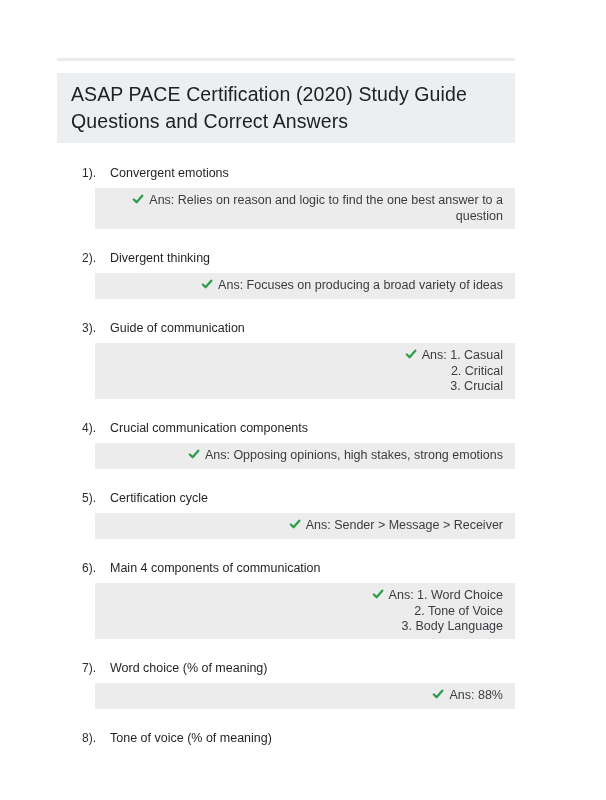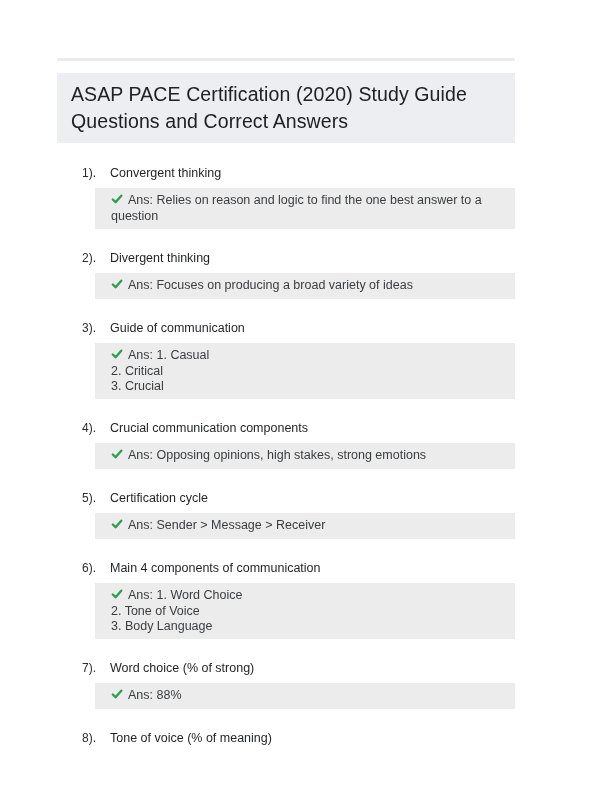--- a/index.html
+++ b/index.html
@@ -48,20 +48,21 @@
     color:#2a2c2f;
   }
   .q-text{flex:1;}
   .a-box{
     margin:8px 61px 0 95px;
     background:#ececec;
     padding:5px 12px 5px 16px;
     font-size:12.5px;
     line-height:15px;
     color:#3a3d40;
+    text-align:right;
   }
   .check{
     display:inline-block;
     margin-right:5px;
     vertical-align:-1px;
   }
   .footer{
     position:absolute;
     top:801px;left:50px;right:61px;
     display:flex;
@@ -82,21 +83,21 @@
   <div class="top-rule"></div>
 
   <div class="header-box">
     <h1>ASAP PACE Certification (2020) Study Guide Questions and Correct Answers</h1>
   </div>
 
   <div class="qa-list" id="qa-list">
   <div class="qa-item">
     <div class="q-row">
       <span class="q-num">1).</span>
-      <span class="q-text">Convergent thinking</span>
+      <span class="q-text">Convergent emotions</span>
     </div>
     <div class="a-box"><span class="check"><svg width="12" height="12" viewBox="0 0 12 12">
               <path d="M1.8 6.5 L4.6 9.2 L10.3 2.7" fill="none" stroke="#2e9e4e" stroke-width="2.3" stroke-linecap="round" stroke-linejoin="round"></path>
             </svg></span><span class="a-text">Ans: Relies on reason and logic to find the one best answer to a question</span></div>
   </div>
 
   <div class="qa-item">
     <div class="q-row">
       <span class="q-num">2).</span>
       <span class="q-text">Divergent thinking</span>
@@ -142,21 +143,21 @@
       <span class="q-text">Main 4 components of communication</span>
     </div>
     <div class="a-box"><span class="check"><svg width="12" height="12" viewBox="0 0 12 12">
               <path d="M1.8 6.5 L4.6 9.2 L10.3 2.7" fill="none" stroke="#2e9e4e" stroke-width="2.3" stroke-linecap="round" stroke-linejoin="round"></path>
             </svg></span><span class="a-text">Ans: 1. Word Choice<br>2. Tone of Voice<br>3. Body Language</span></div>
   </div>
 
   <div class="qa-item">
     <div class="q-row">
       <span class="q-num">7).</span>
-      <span class="q-text">Word choice (% of strong)</span>
+      <span class="q-text">Word choice (% of meaning)</span>
     </div>
     <div class="a-box"><span class="check"><svg width="12" height="12" viewBox="0 0 12 12">
               <path d="M1.8 6.5 L4.6 9.2 L10.3 2.7" fill="none" stroke="#2e9e4e" stroke-width="2.3" stroke-linecap="round" stroke-linejoin="round"></path>
             </svg></span><span class="a-text">Ans: 88%</span></div>
   </div>
 
   <div class="qa-item">
     <div class="q-row">
       <span class="q-num">8).</span>
       <span class="q-text">Tone of voice (% of meaning)</span>

